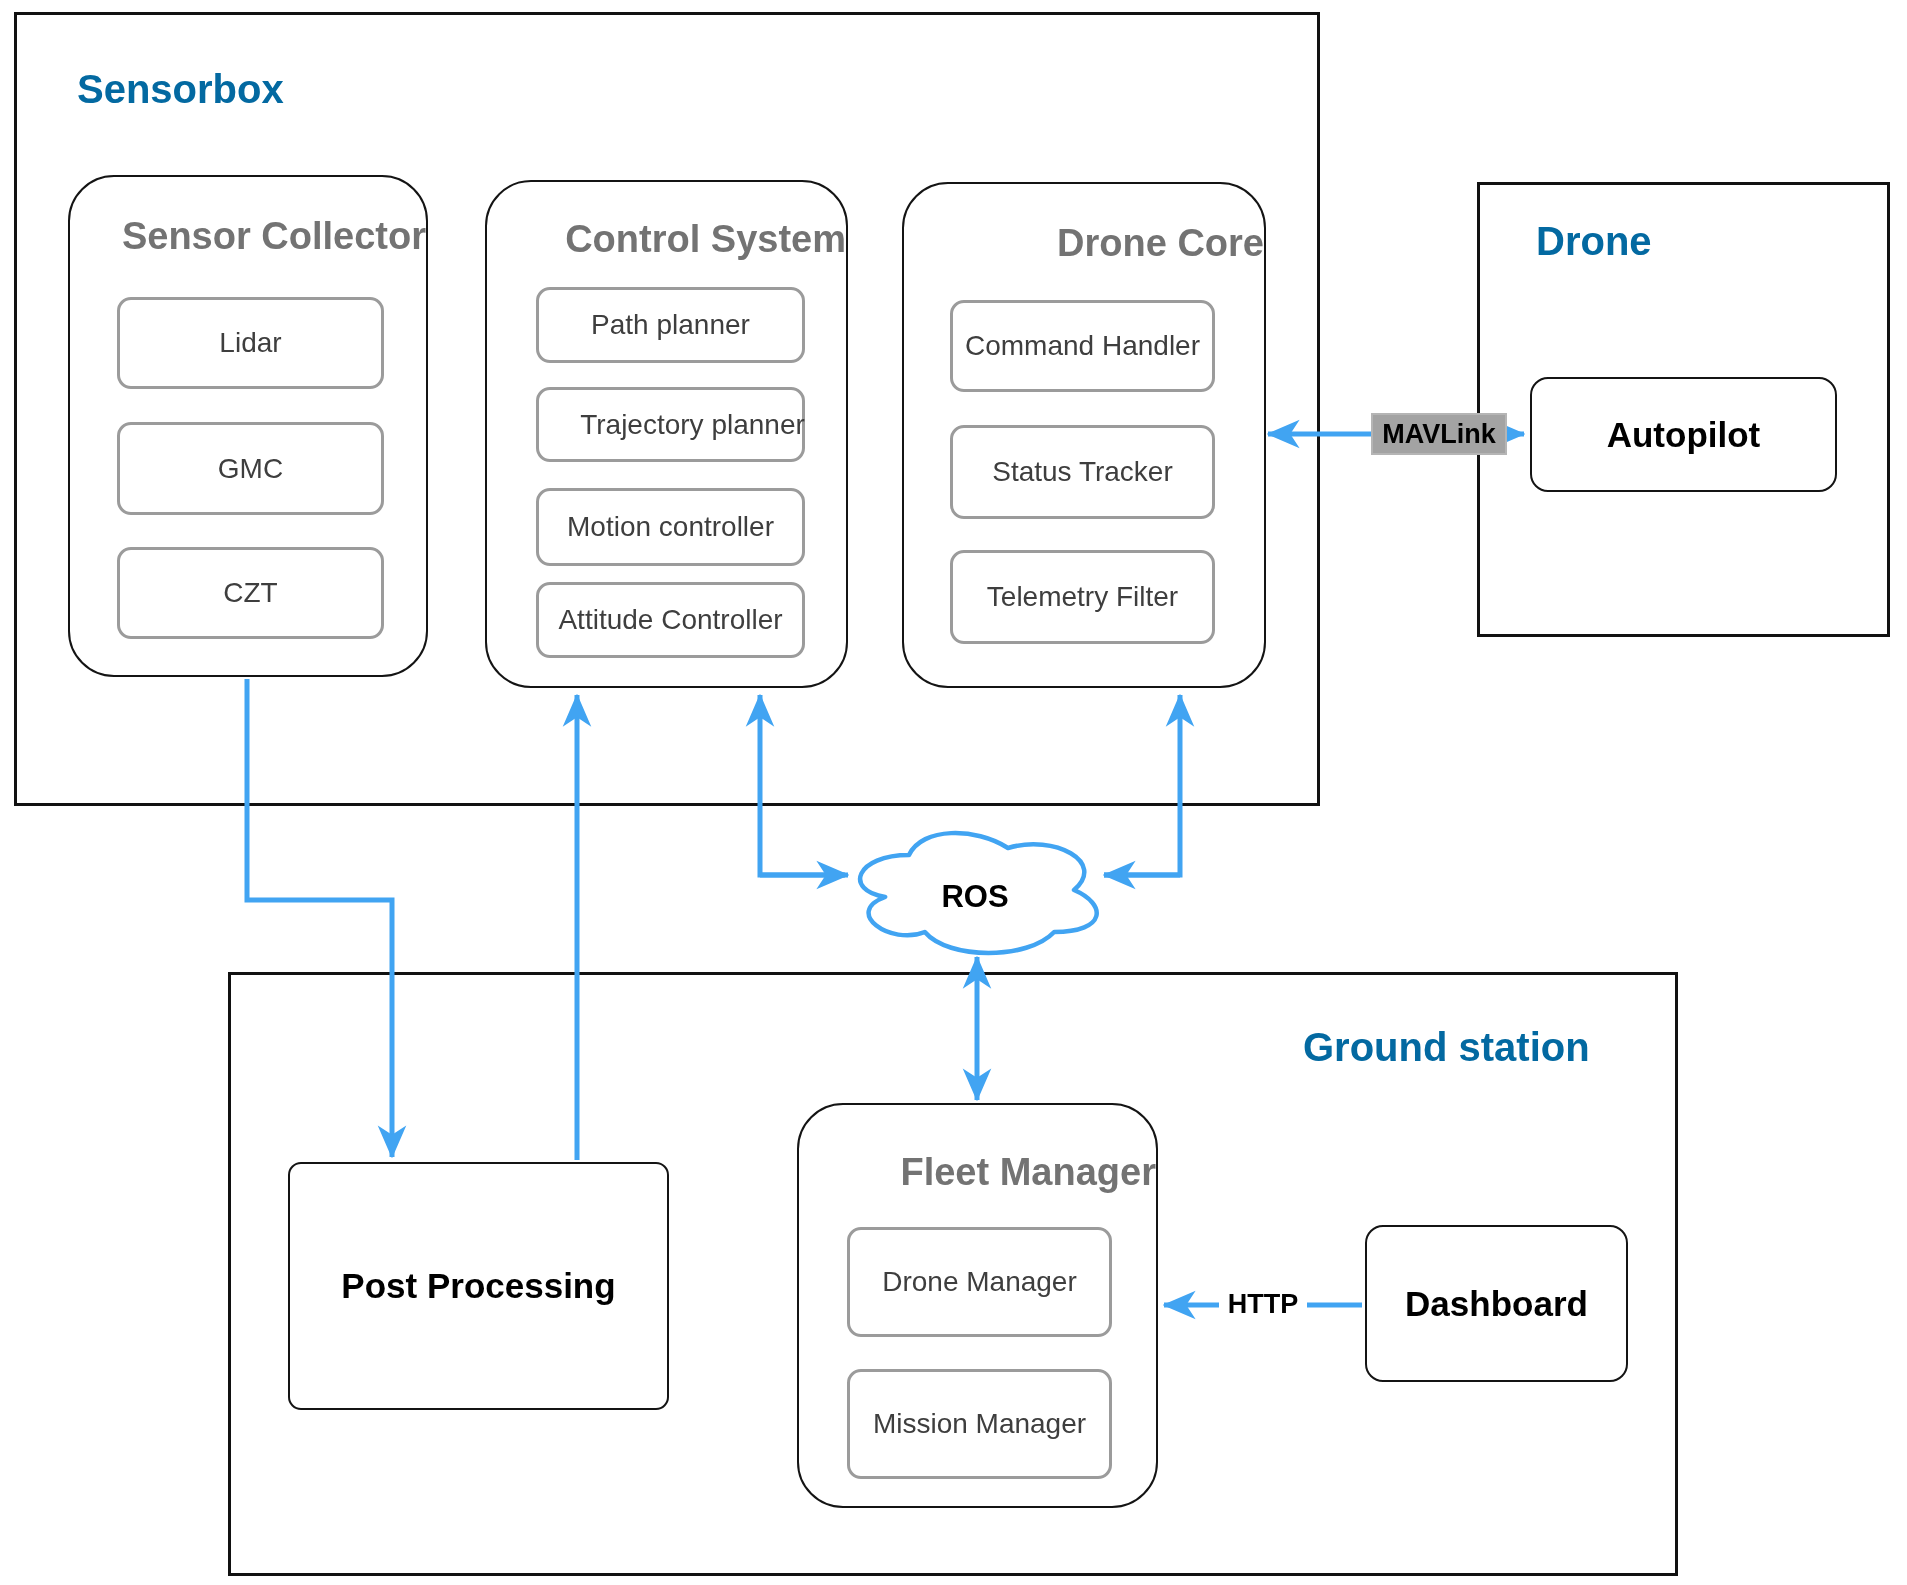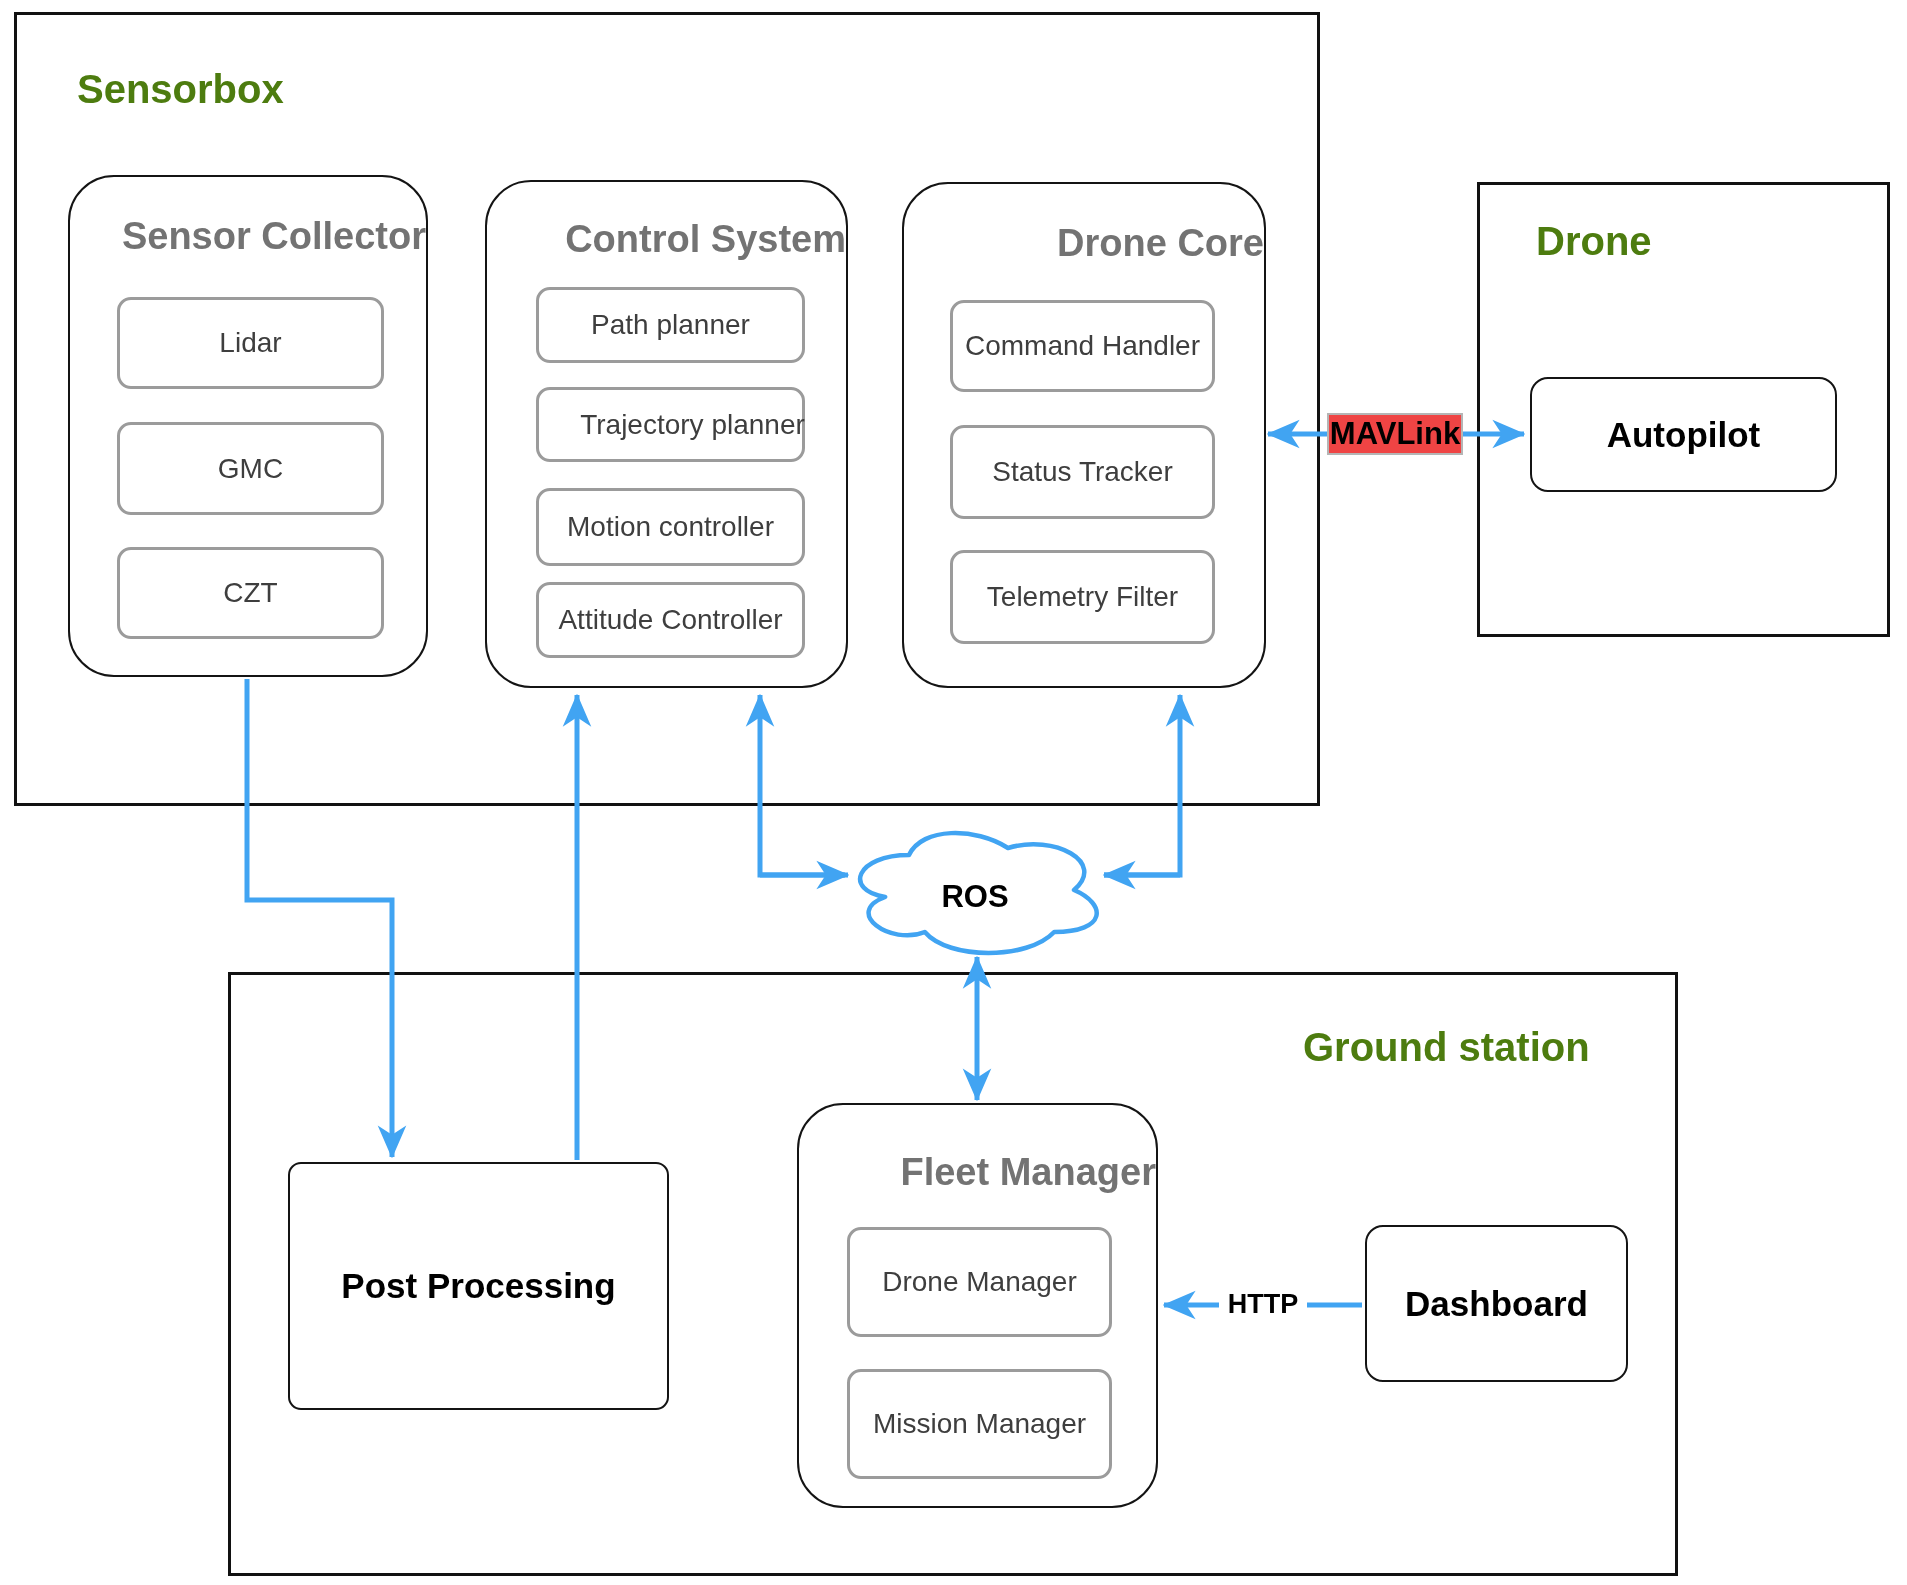--- a/index.html
+++ b/index.html
@@ -14,21 +14,21 @@
   }
   .container {
     position: absolute;
     border: 3px solid #111111;
     background: #ffffff;
   }
   .container-title {
     position: absolute;
     font-weight: 700;
     font-size: 40px;
-    color: #4d7c0f;
+    color: #0369a1;
     white-space: nowrap;
   }
   .group {
     position: absolute;
     border: 2.5px solid #141414;
     border-radius: 46px;
     background: #ffffff;
   }
   .group-title {
     position: absolute;
@@ -75,23 +75,24 @@
     position: absolute;
     z-index: 6;
     display: flex;
     align-items: center;
     justify-content: center;
     font-weight: 700;
     color: #000000;
     white-space: nowrap;
   }
   .edge-label.boxed {
-    background: #ef4444;
+    background: #a3a3a3;
     border: 2px solid #b5b5b5;
-    font-size: 31px;
+    font-size: 27px;
+    margin-left: 44px;
   }
   .edge-label.plain {
     background: #ffffff;
     font-size: 27px;
   }
   .edge-label.cloud-text {
     background: transparent;
     font-size: 31px;
   }
 </style>

